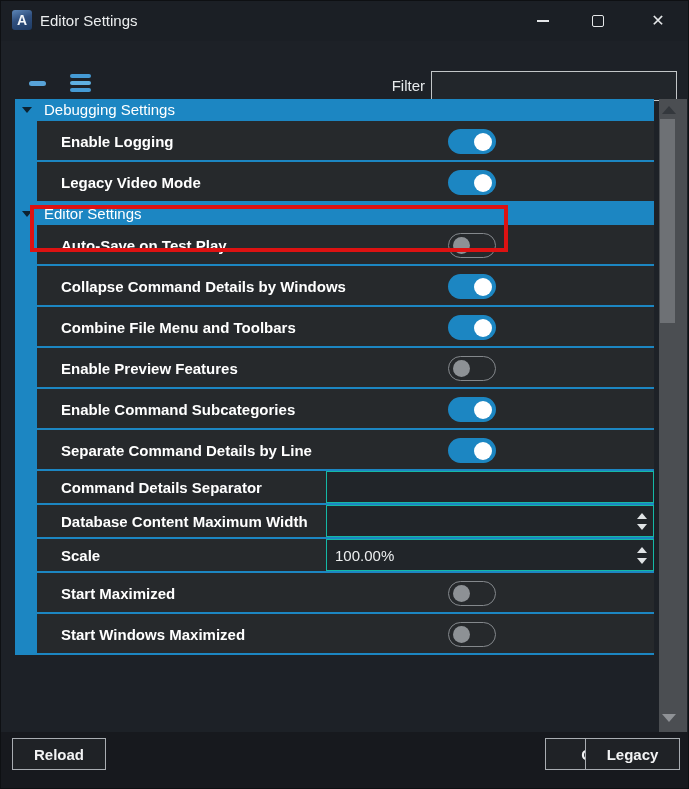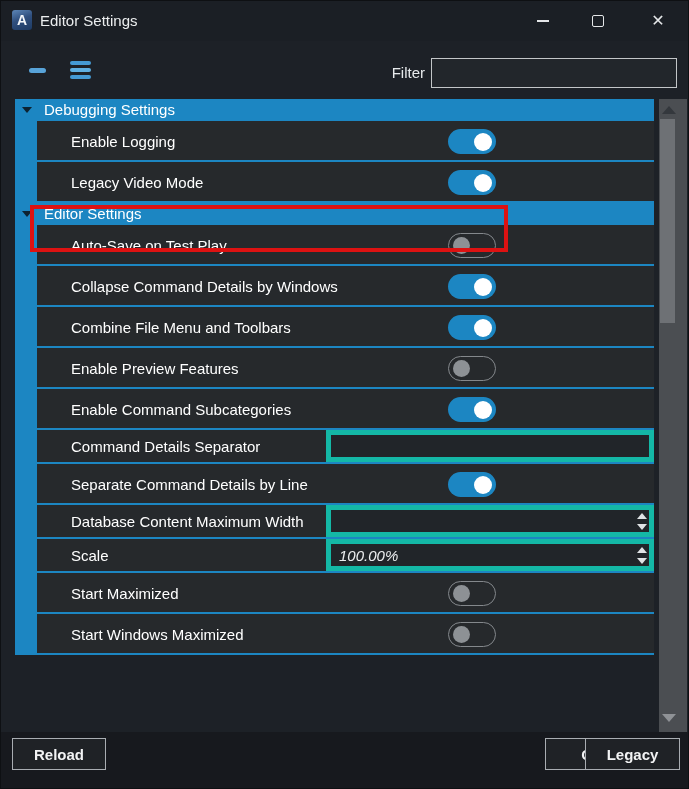--- a/index.html
+++ b/index.html
@@ -20,21 +20,21 @@
     border-radius:3px; color:#f2f6fa; font-weight:bold; font-size:14px;
     display:flex; align-items:center; justify-content:center;
   }
   .title-text { position:absolute; left:39px; top:0; height:40px; line-height:40px; font-size:15px; color:#eceeef; }
   .winbtn { position:absolute; top:4px; width:32px; height:32px; display:flex; align-items:center; justify-content:center; }
   .wb-min { left:526px; } .wb-max { left:581px; } .wb-close { left:641px; }
   .glyph-min { width:12px; height:2px; background:#e4e6e8; }
   .glyph-max { width:12px; height:12px; border:1.5px solid #e4e6e8; border-radius:2px; }
   .glyph-close { font-size:16px; color:#e4e6e8; line-height:1; }
   
-  .toolbar { position:absolute; left:0; top:40px; width:689px; height:58px; }
+  .toolbar { position:absolute; left:0; top:53px; width:689px; height:58px; }
   .collapse-btn { position:absolute; left:24px; top:17px; width:24px; height:24px; display:flex; align-items:center; justify-content:center; }
   .collapse-bar { width:17px; height:5px; border-radius:3px; background:#58a3d8; }
   .menu-btn { position:absolute; left:69px; top:17px; width:26px; height:24px; display:flex; flex-direction:column; justify-content:center; gap:3px; }
   .menu-bar { width:21px; height:4px; border-radius:2px; background:#459ad4; }
   .menu-bar.mid { background:#5fb0e2; }
   .filter-label { position:absolute; left:330px; top:17px; width:94px; height:30px; line-height:30px; text-align:right; font-size:15px; color:#e7eaec; }
   .filter-input {
     position:absolute; left:430px; top:17px; width:246px; height:30px;
     background:#22262b; border:1px solid #c3c6c8; color:#eee; font-size:14px;
     padding:0 6px; font-family:"Liberation Sans",sans-serif; outline:none;
@@ -43,35 +43,34 @@
   .content { position:absolute; left:14px; top:98px; width:639px; height:633px; overflow:hidden; }
   .section { background:#1c86c2; }
   .section-header { position:relative; height:22px; line-height:22px; font-size:15px; color:#ffffff; padding-left:29px; }
   .tri-down {
     position:absolute; left:7px; top:8px; width:0; height:0;
     border-left:5.5px solid transparent; border-right:5.5px solid transparent; border-top:6.5px solid #0d2331;
   }
   .rows { margin-left:22px; }
   .row { position:relative; height:41px; background:#26292c; border-bottom:2px solid #1c86c2; }
   .row.short { height:34px; }
-  .row-label { line-height:41px; padding-left:34px; font-size:15px; font-weight:normal; color:#fff; white-space:nowrap; }
+  .row-label { line-height:41px; padding-left:24px; font-size:15px; font-weight:bold; color:#fff; white-space:nowrap; }
   .row.short .row-label { line-height:34px; }
   
   .toggle { position:absolute; left:411px; top:8px; width:48px; height:25px; border-radius:13px; }
   .toggle.on  { background:#1c86c2; }
   .toggle.on .knob { position:absolute; right:4px; top:3.5px; width:18px; height:18px; border-radius:50%; background:#fff; }
   .toggle.off { background:transparent; border:1.5px solid #84888c; }
   .toggle.off .knob { position:absolute; left:4px; top:3px; width:17px; height:17px; border-radius:50%; background:#8d9195; }
   
   .row-input-wrap { position:absolute; left:289px; top:0; width:328px; height:100%; }
   .row-input {
-    width:100%; height:100%; background:#212529; border:5px solid #14b8a6;
+    width:100%; height:100%; background:#212529; border:1px solid #14b8a6;
     color:#eceeef; font-size:15px; padding:0 26px 0 8px; outline:none;
     font-family:"Liberation Sans",sans-serif;
-    font-style:italic;
   }
   .spin { position:absolute; right:4px; top:0; width:16px; height:100%; display:flex; flex-direction:column; align-items:center; justify-content:center; gap:5px; }
   .spin-up { width:0; height:0; border-left:5px solid transparent; border-right:5px solid transparent; border-bottom:6px solid #e0e3e5; }
   .spin-dn { width:0; height:0; border-left:5px solid transparent; border-right:5px solid transparent; border-top:6px solid #e0e3e5; }
   
   .scrollbar { position:absolute; left:658px; top:98px; width:28px; height:633px; background:#4b4e52; }
   .sb-up { position:absolute; left:3px; top:7px; width:0; height:0; border-left:7px solid transparent; border-right:7px solid transparent; border-bottom:8px solid #34383d; }
   .sb-thumb { position:absolute; left:1px; top:20px; width:15px; height:204px; background:#6e7175; }
   .sb-down { position:absolute; left:3px; bottom:10px; width:0; height:0; border-left:7px solid transparent; border-right:7px solid transparent; border-top:8px solid #8f9296; }
   
@@ -172,31 +171,31 @@
         <div class="toggle off">
             <div class="knob"></div>
           </div>
       </div>
       <div class="row">
         <div class="row-label">Enable Command Subcategories</div>
         <div class="toggle on">
             <div class="knob"></div>
           </div>
       </div>
+      <div class="row">
+        <div class="row-label">Separate Command Details by Line</div>
+        <div class="toggle on">
+            <div class="knob"></div>
+          </div>
+      </div>
       <div class="row short">
         <div class="row-label">Command Details Separator</div>
         <div class="row-input-wrap">
           <input class="row-input" type="text" value="" style="">
         </div>
-      </div>
-      <div class="row">
-        <div class="row-label">Separate Command Details by Line</div>
-        <div class="toggle on">
-            <div class="knob"></div>
-          </div>
       </div>
       <div class="row short">
         <div class="row-label">Database Content Maximum Width</div>
         <div class="row-input-wrap">
           <input class="row-input" type="text" value="" style="">
           <div class="spin">
             <div class="spin-up"></div>
             <div class="spin-dn"></div>
           </div>
         </div>

